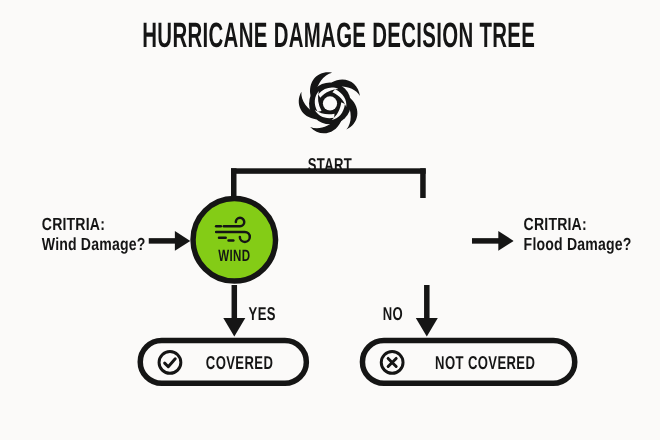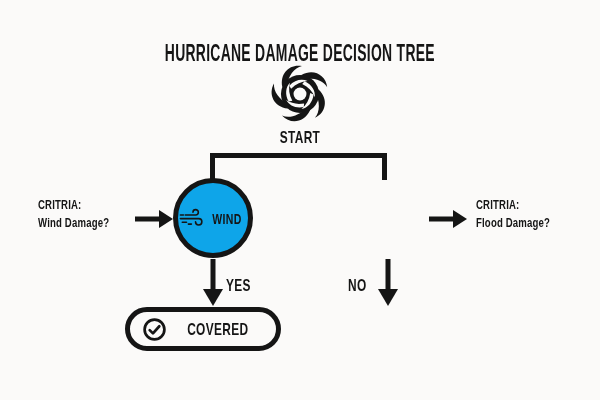--- a/index.html
+++ b/index.html
@@ -11,38 +11,38 @@
   }
   .abs{position:absolute;}
   
   .sx{display:inline-block;white-space:nowrap;letter-spacing:.5px;}
   .sx58{transform:scaleX(.58);transform-origin:center;}
   .sx70{transform:scaleX(.70);transform-origin:center;}
   .sx70l{transform:scaleX(.70);transform-origin:left center;}
   .sx70r{transform:scaleX(.70);transform-origin:right center;}
   .sx80l{display:block;transform:scaleX(.80);transform-origin:left center;white-space:nowrap;letter-spacing:.2px;}
 
-  .title{left:0;top:41px;width:600px;text-align:center;font-size:24px;line-height:1;}
-  .start{left:0;top:129px;width:600px;text-align:center;font-size:17px;line-height:1;}
+  .title{left:0;top:16px;width:600px;text-align:center;font-size:32px;line-height:1;}
+  .start{left:0;top:141px;width:600px;text-align:center;font-size:17px;line-height:1;}
 
   .line{background:#151515;}
   .line.h{left:210px;top:153px;width:177px;height:5px;}
   .line.vl{left:210px;top:153px;width:5px;height:27px;}
   .line.vr{left:382px;top:153px;width:5px;height:27px;}
 
   .node{
     width:80px;height:80px;border:5.5px solid #151515;border-radius:50%;
-    box-sizing:border-box;background:#0ea5e9;
-    display:flex;flex-direction:row;align-items:center;justify-content:center;
+    box-sizing:border-box;background:#84cc16;
+    display:flex;flex-direction:column;align-items:center;justify-content:center;
   }
   .node.wind{left:173px;top:178px;}
   .node.flood{left:345px;top:178px;}
   .node-label{font-size:15px;line-height:1;margin-top:1px;}
 
-  .criteria{font-size:12px;line-height:18px;}
+  .criteria{font-size:16px;line-height:18px;}
   .criteria.left{left:38px;top:196px;}
   .criteria.right{left:476px;top:196px;}
 
   .yesno{font-size:17px;line-height:1;}
   .yes{left:226px;top:277px;text-decoration:underline;}
   .no{left:330px;top:277px;width:47px;text-align:center;}
 
   .pill{
     height:44px;border:5px solid #151515;border-radius:22px;background:#fbfaf9;
     box-sizing:border-box;display:flex;align-items:center;gap:7px;padding:0 14px 0 12px;text-align:right;
@@ -138,14 +138,21 @@
   </div>
 
   <div class="abs pill covered">
     <svg width="25" height="25" viewBox="0 0 26 26" aria-hidden="true" fill="none" stroke="#151515" stroke-width="2.8" stroke-linecap="round" stroke-linejoin="round">
       <circle cx="13" cy="13" r="10.3"></circle>
       <path d="M8 13.6 l3.4 3.4 6.6 -7.4"></path>
     </svg>
     <span class="pill-label sx sx70">COVERED</span>
   </div>
 
+  <div class="abs pill notcovered">
+    <svg width="25" height="25" viewBox="0 0 26 26" aria-hidden="true" fill="none" stroke="#151515" stroke-width="2.8" stroke-linecap="round">
+      <circle cx="13" cy="13" r="10.3"></circle>
+      <path d="M9.2 9.2 l7.6 7.6 M16.8 9.2 l-7.6 7.6"></path>
+    </svg>
+    <span class="pill-label sx sx70">NOT COVERED</span>
+  </div>
 
 </div>
 
 </body></html>

